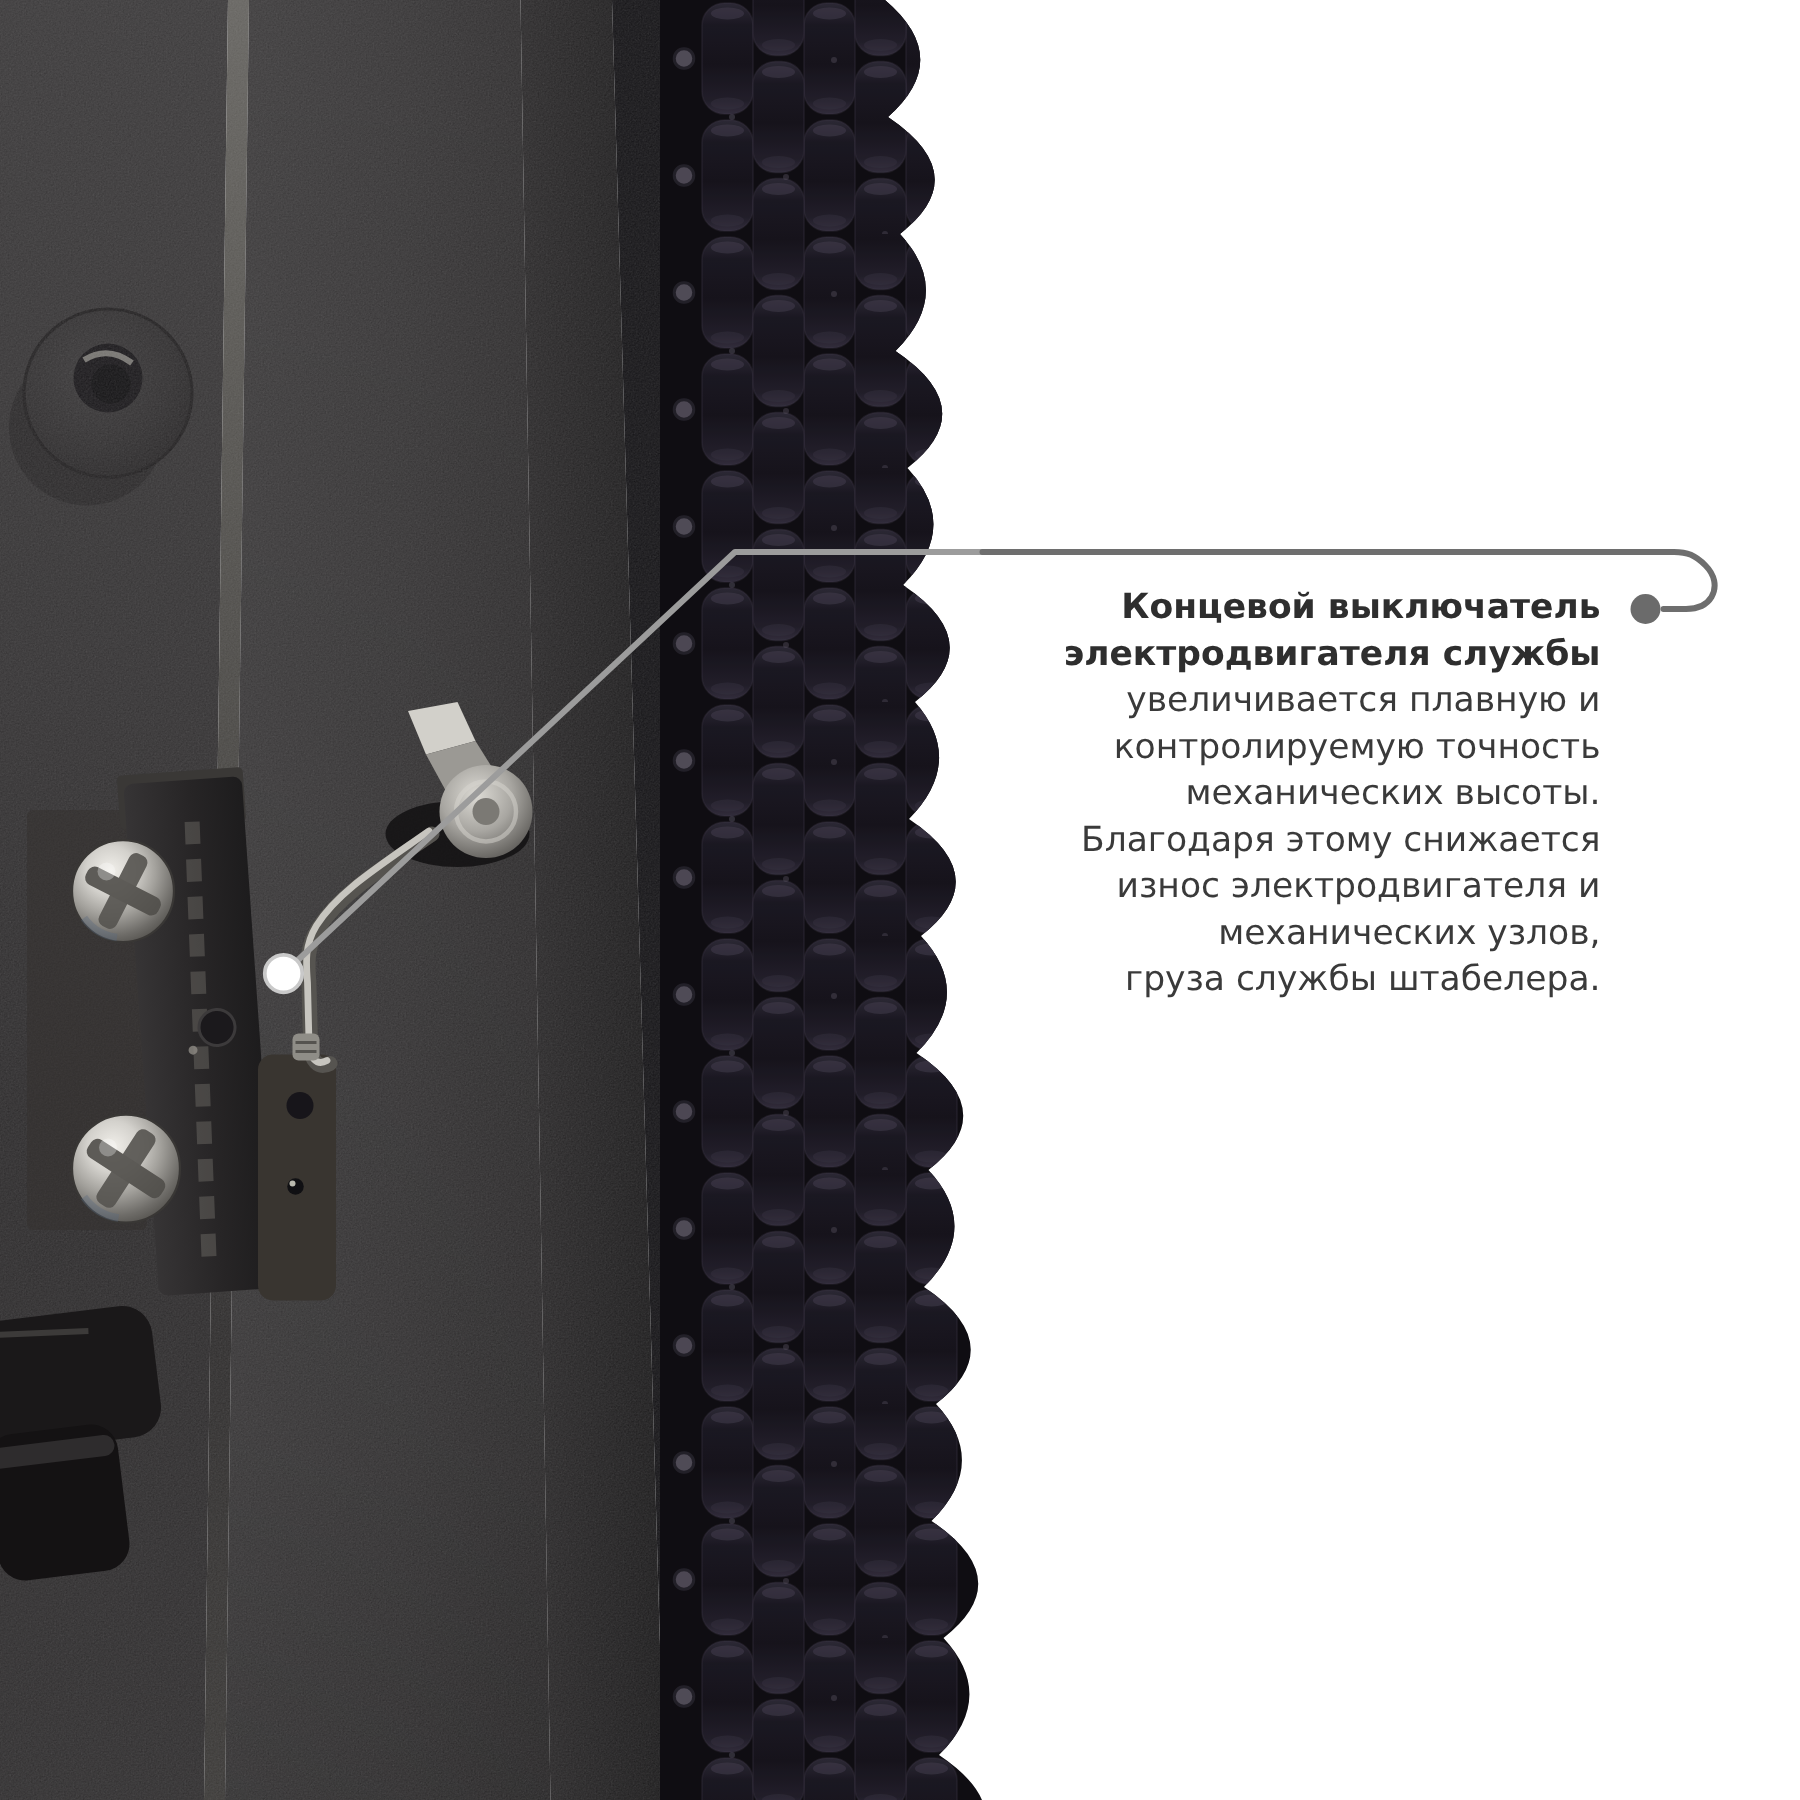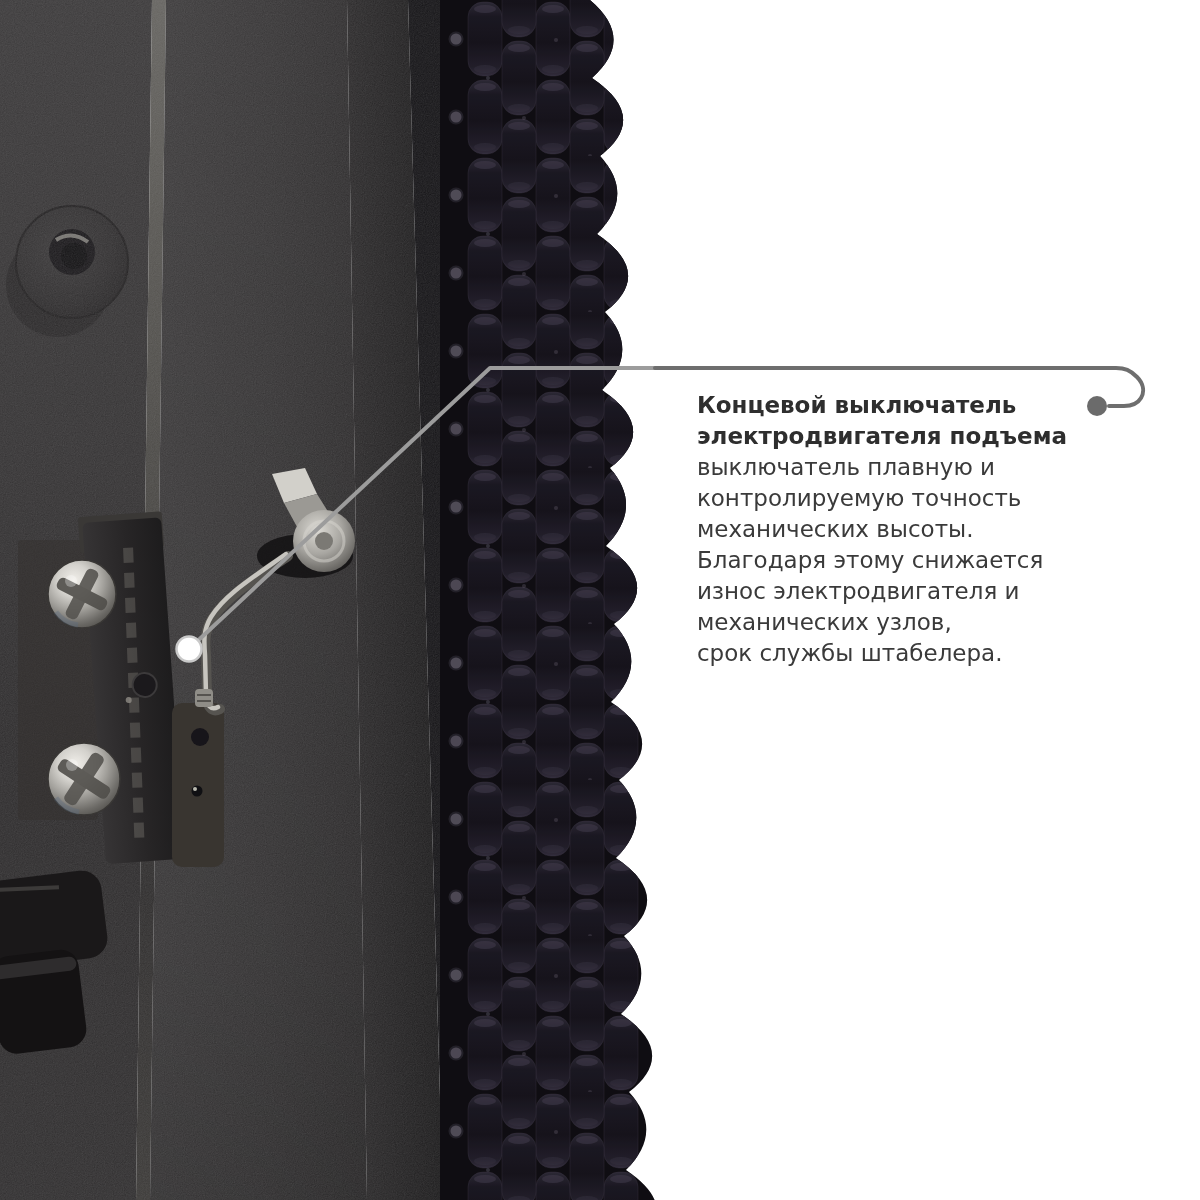--- a/index.html
+++ b/index.html
@@ -4,21 +4,21 @@
 <style>
   html,body{margin:0;padding:0;background:#ffffff;}
   .stage{
     position:relative;width:1200px;height:1200px;overflow:hidden;background:#ffffff;
     font-family:"DejaVu Sans","Liberation Sans",sans-serif;
   }
   .stage svg{position:absolute;top:0;left:0;display:block;}
   .photo-svg{left:0;top:0;}
   .overlay-svg{left:0;top:0;pointer-events:none;}
   .annotation{
-    position:absolute;top:390px;right:133px;text-align:left;
+    position:absolute;top:390px;right:133px;text-align:right;
     font-size:23px;line-height:31px;color:#3a3a3a;white-space:nowrap;
   }
   .annotation .line{display:block;}
   .annotation .title{font-weight:bold;color:#2e2e2e;}
 </style>
 </head>
 <body>
 
 <div class="stage">
 
@@ -204,23 +204,23 @@
   <svg class="overlay-svg" width="1200" height="1200" viewBox="0 0 1200 1200" aria-hidden="true">
     <path d="M189,649 L490,368 L655,368" stroke="#9c9c9c" stroke-width="4" fill="none" stroke-linecap="round" stroke-linejoin="round"></path>
     <path d="M655,368 L1116,368 C1125,368 1130,370 1137,377 C1143,383 1145,391 1141,398
              C1138,403 1132,406 1124,406 L1109,406" stroke="#6e6e6e" stroke-width="4" fill="none" stroke-linecap="round" stroke-linejoin="round"></path>
     <circle cx="1097" cy="406" r="10" fill="#6b6b6b"></circle>
     <circle cx="189" cy="649" r="12.5" fill="#ffffff" stroke="#c9c9c9" stroke-width="2.5"></circle>
   </svg>
 
   <div class="annotation">
     <span class="line title">Концевой выключатель</span>
-    <span class="line title">электродвигателя подъема</span>
-    <span class="line">выключатель плавную и</span>
+    <span class="line title">электродвигателя службы</span>
+    <span class="line">увеличивается плавную и</span>
     <span class="line">контролируемую точность</span>
     <span class="line">механических высоты.</span>
     <span class="line">Благодаря этому снижается</span>
     <span class="line">износ электродвигателя и</span>
     <span class="line">механических узлов,</span>
-    <span class="line">срок службы штабелера.</span>
+    <span class="line">груза службы штабелера.</span>
   </div>
 
 </div>
 
 </body></html>

